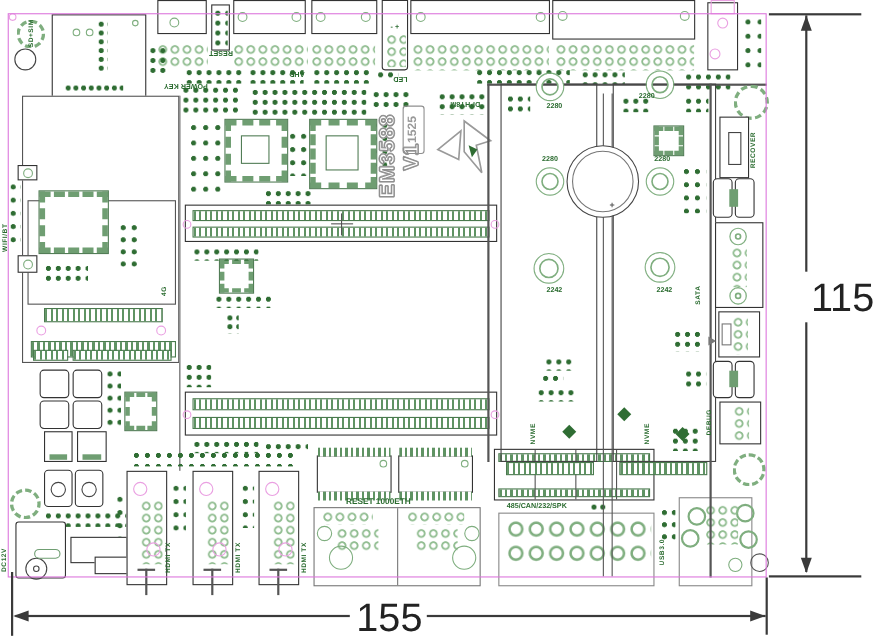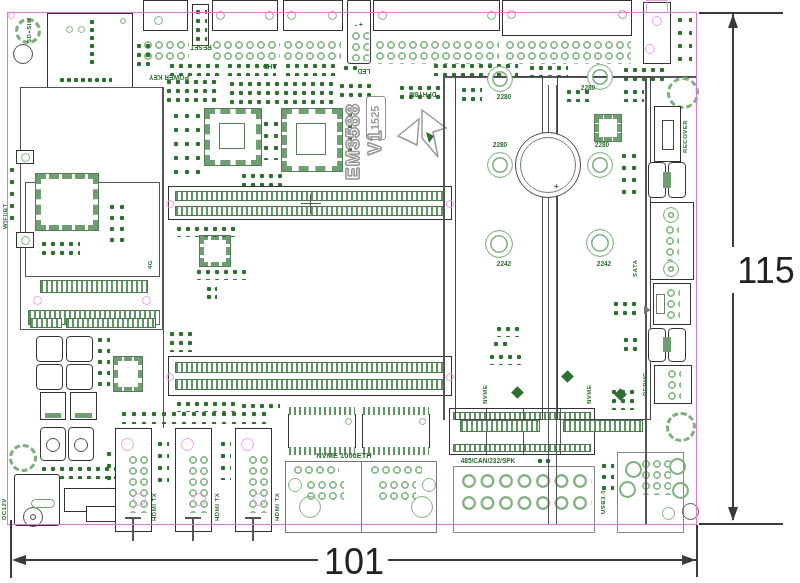--- a/index.html
+++ b/index.html
@@ -230,21 +230,21 @@
 <div class="box" style="left:288px;top:414px;width:68px;height:34px">
   <div class="hatch" style="left:0;top:-8px;width:66px;height:8px;border:none"></div>
   <div class="hatch" style="left:0;top:32px;width:66px;height:8px;border:none"></div>
   <div class="ring" style="left:56px;top:3px;width:7px;height:7px"></div>
 </div>
 <div class="box" style="left:362px;top:414px;width:68px;height:34px">
   <div class="hatch" style="left:0;top:-8px;width:66px;height:8px;border:none"></div>
   <div class="hatch" style="left:0;top:32px;width:66px;height:8px;border:none"></div>
   <div class="ring" style="left:56px;top:3px;width:7px;height:7px"></div>
 </div>
-<div class="hlabel ctr" style="left:302px;top:451px;width:84px;font-size:7.5px">NVME 1000ETH</div>
+<div class="hlabel ctr" style="left:302px;top:451px;width:84px;font-size:7.5px">RESET 1000ETH</div>
 <div class="gbox" style="left:285px;top:461px;width:152px;height:72px">
   <div class="sline" style="left:75px;top:0;width:1px;height:70px;background:#777"></div>
   <div class="pads" style="left:7px;top:3px;width:46px;height:12px"></div>
   <div class="pads" style="left:84px;top:3px;width:52px;height:12px"></div>
   <div class="pads" style="left:20px;top:18px;width:38px;height:22px"></div>
   <div class="pads" style="left:92px;top:18px;width:38px;height:22px"></div>
   <div class="ring" style="left:2px;top:16px;width:14px;height:14px"></div>
   <div class="ring" style="left:136px;top:16px;width:14px;height:14px"></div>
   <div class="ring" style="left:13px;top:34px;width:22px;height:22px;border-color:#7fae7f"></div>
   <div class="ring" style="left:125px;top:34px;width:22px;height:22px;border-color:#7fae7f"></div>
@@ -353,13 +353,13 @@
 <div class="arrU" style="left:728px;top:14px"></div>
 <div class="arrD" style="left:728px;top:507px"></div>
 <div class="dim ctr" style="left:734px;top:250px;width:64px">115</div>
 
 <div class="line" style="left:10px;top:520px;width:2px;height:58px"></div>
 <div class="line" style="left:696px;top:525px;width:2px;height:52px"></div>
 <div class="line" style="left:14px;top:559px;width:304px;height:2px"></div>
 <div class="line" style="left:388px;top:559px;width:308px;height:2px"></div>
 <div class="arrL" style="left:12px;top:555px"></div>
 <div class="arrR" style="left:682px;top:555px"></div>
-<div class="dim ctr" style="left:320px;top:541px;width:68px">101</div>
+<div class="dim ctr" style="left:320px;top:541px;width:68px">155</div>
 
 </body></html>

